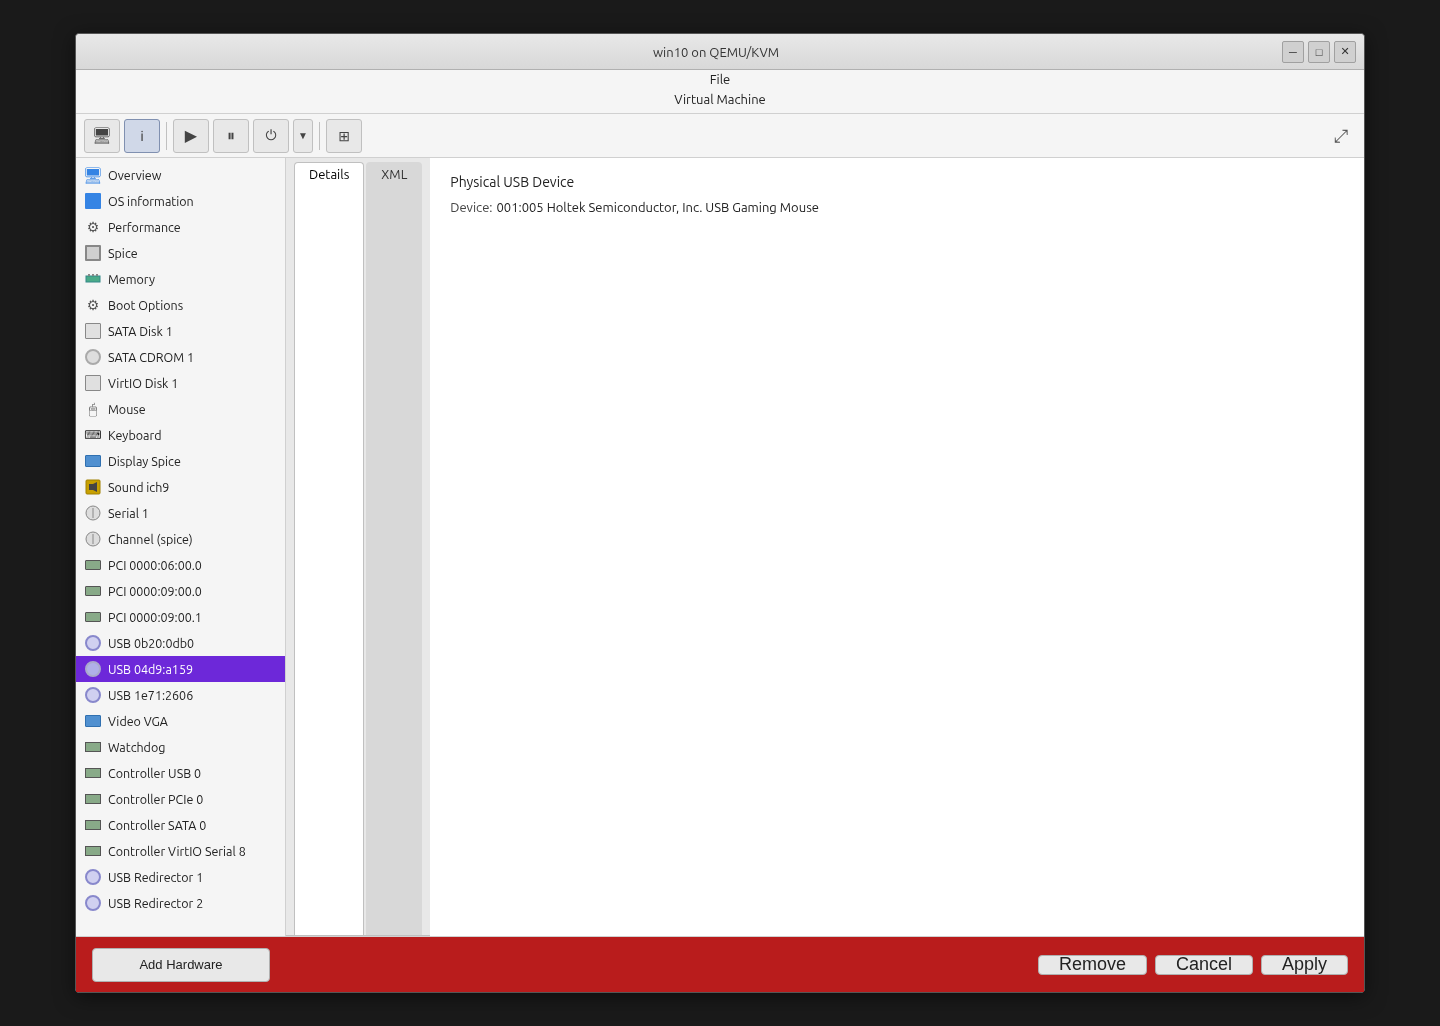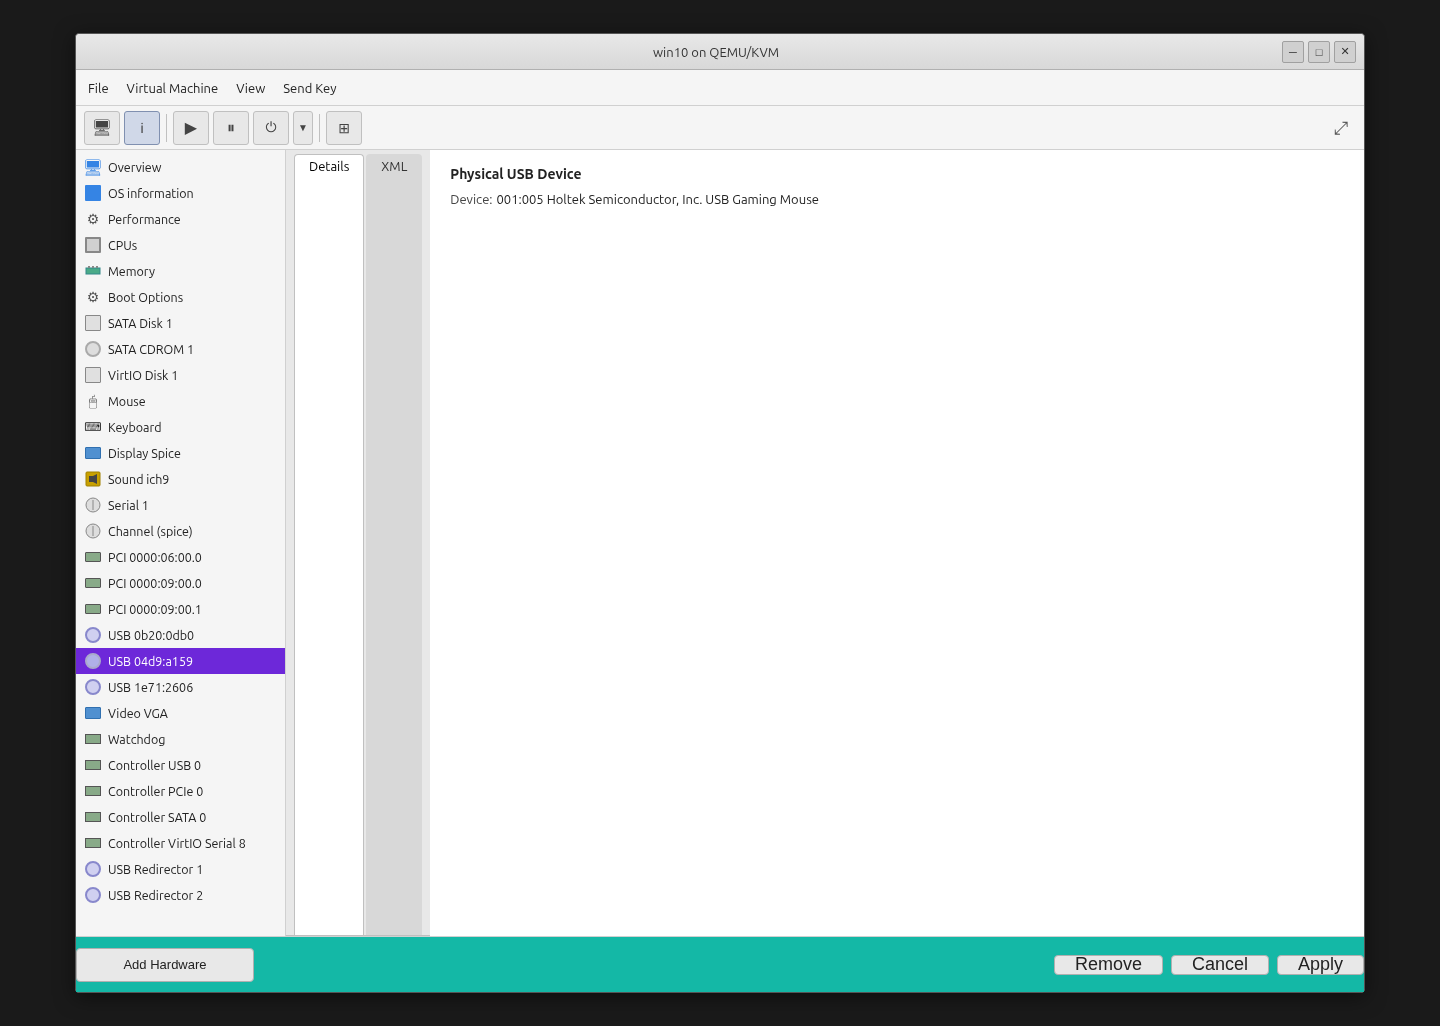--- a/index.html
+++ b/index.html
@@ -51,26 +51,27 @@
       border-radius: 2px;
       display: flex;
       align-items: center;
       justify-content: center;
       cursor: pointer;
       font-size: 11px;
       color: #333;
     }
     .menubar {
       background: #f5f5f5;
-      height: 36px;
+      height: 44px;
       display: flex;
       align-items: center;
       padding: 0 4px;
       border-bottom: 1px solid #d0d0d0;
       gap: 2px;
+      flex-direction: column;
     }
     .menu-item {
       padding: 2px 8px;
       cursor: pointer;
       border-radius: 2px;
       color: #222;
     }
     .toolbar {
       background: #f5f5f5;
       height: 44px;
@@ -178,40 +179,40 @@
       border-color: #c0c0c0;
       color: #000;
     }
     .content-body {
       flex: 1;
       padding: 16px 20px;
       overflow-y: auto;
     }
     .device-title {
       font-size: 14px;
-      font-weight: bold;
+      font-weight: normal;
       color: #222;
       margin-bottom: 10px;
     }
     .device-field {
       display: flex;
       align-items: flex-start;
       gap: 4px;
       font-size: 13px;
       color: #333;
     }
     .field-label { color: #444; }
     .field-value { color: #222; }
     .bottom-bar {
       height: 56px;
-      background: #14b8a6;
+      background: #b91c1c;
       border-top: 1px solid #d0d0d0;
       display: flex;
       align-items: center;
-      padding: 0 0;
+      padding: 0 16px;
       gap: 8px;
     }
     .add-hardware-btn {
       width: 178px;
       height: 34px;
       background: #e8e8e8;
       border: 1px solid #b0b0b0;
       border-radius: 4px;
       cursor: pointer;
       font-size: 13px;
@@ -367,21 +368,21 @@
 
       <div class="sidebar-item">
         <span class="icon icon-gear">⚙</span>
         <span class="label">Performance</span>
       </div>
 
       <div class="sidebar-item">
         <span class="icon">
           <div class="icon-cpu"></div>
         </span>
-        <span class="label">CPUs</span>
+        <span class="label">Spice</span>
       </div>
 
       <div class="sidebar-item">
         <span class="icon">
           <svg width="16" height="16" viewBox="0 0 16 16">
             <rect x="1" y="5" width="14" height="6" fill="#4aaa88" stroke="#388" stroke-width="1"></rect>
             <rect x="3" y="3" width="2" height="2" fill="#888"></rect>
             <rect x="7" y="3" width="2" height="2" fill="#888"></rect>
             <rect x="11" y="3" width="2" height="2" fill="#888"></rect>
           </svg>

